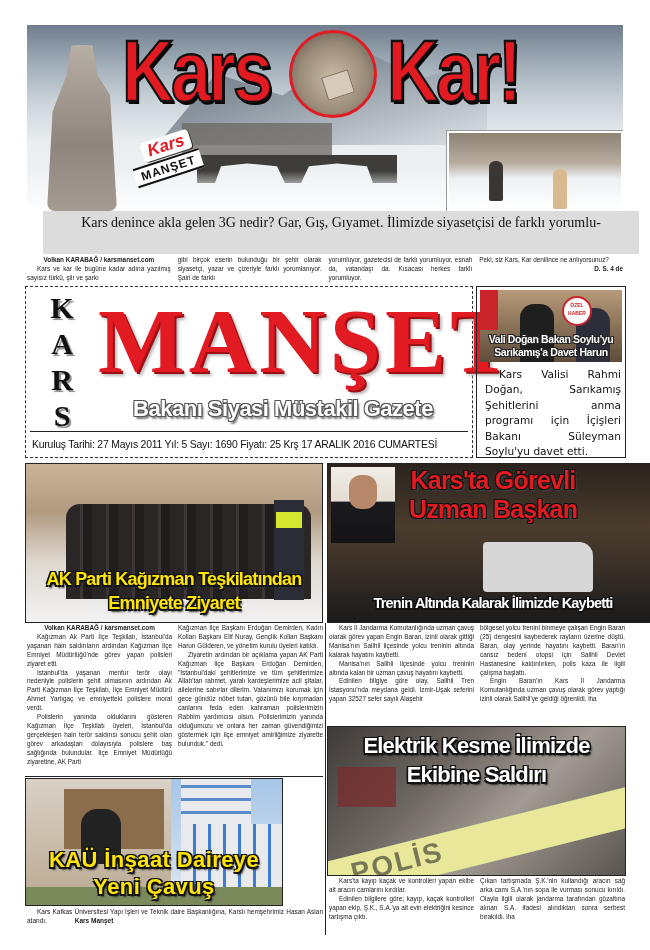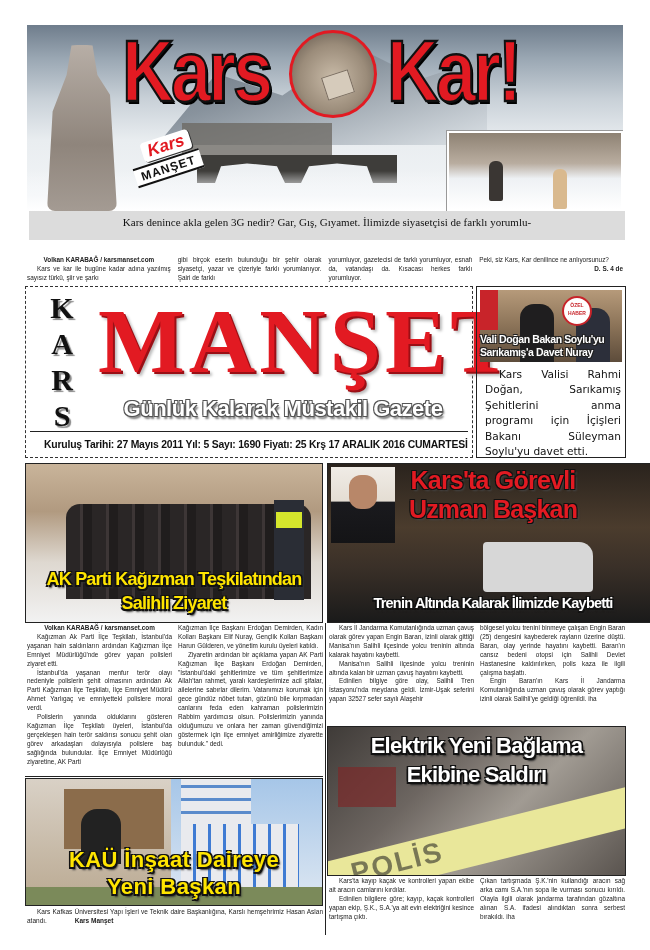--- a/index.html
+++ b/index.html
@@ -75,23 +75,23 @@
     font-size: 17px; padding: 0 6px; border-radius: 4px; width: max-content; margin-left: 14px;
     box-shadow: 1px 1px 0 #333;
   }
   .hero .sticker .s-manset {
     display: block; background: #fff; color: #111; font-weight: 900; font-size: 12px; letter-spacing: 1px;
     padding: 1px 6px; border-top: 2px solid #111; border-bottom: 2px solid #111; margin-top: 2px;
     width: max-content;
   }
 
   .hero-caption {
-    position: absolute; left: 29px; top: 211px; width: 596px; height: 29px;
+    position: absolute; left: 43px; top: 211px; width: 596px; height: 43px;
     background: #dcdcdc;
-    font-family: "Liberation Serif", serif; font-size: 11px; line-height: 21px; color: #111;
+    font-family: "Liberation Serif", serif; font-size: 14px; line-height: 21px; color: #111;
     text-align: center; padding-top: 1px;
   }
 
   .lead-cols {
     position: absolute; left: 27px; top: 255px; width: 596px; height: 30px;
     display: grid; grid-template-columns: 1fr 1fr 1fr 1fr; column-gap: 7px;
     font-size: 6.4px; line-height: 9px; color: #222;
   }
   .lead-cols p { text-align: justify; }
   .lead-cols .byline { font-weight: bold; }
@@ -116,23 +116,22 @@
   }
   .masthead .subtitle {
     position: absolute; left: 72px; top: 106px; width: 370px; height: 32px;
     font-family: "Liberation Sans", sans-serif; font-weight: 900; color: #fff;
     font-size: 22px; line-height: 32px; text-align: center; letter-spacing: -0.5px;
     text-shadow: -1px -1px 0 #555, 1px -1px 0 #555, -1px 1px 0 #555, 1px 1px 0 #555, 2px 3px 2px #777;
   }
   .masthead .rule { position: absolute; left: 4px; right: 4px; top: 144px; border-top: 1.5px solid #222; }
   .masthead .edition {
     position: absolute; left: 6px; right: 4px; top: 148px; height: 20px;
-    font-weight: bold; font-size: 10.4px; line-height: 20px; color: #111; white-space: nowrap;
+    font-weight: normal; font-size: 10.4px; line-height: 20px; color: #111; white-space: nowrap;
     letter-spacing: -0.2px;
-    margin-left: 12px;
   }
 
   
   .side-box {
     position: absolute; left: 476px; top: 286px; width: 150px; height: 172px;
     border: 1.5px solid #222;
   }
   .side-box .photo {
     position: absolute; left: 3px; top: 3px; width: 142px; height: 72px;
     background: linear-gradient(180deg, #b69a7a 0%, #8b7358 50%, #5d4c3b 100%);
@@ -141,21 +140,21 @@
   .side-box .photo .flag { position: absolute; left: 0; top: 0; width: 18px; height: 40px; background: #c8242a; }
   .side-box .photo .man1 { position: absolute; left: 40px; top: 14px; width: 34px; height: 58px; background: #1f1e1f; border-radius: 14px 14px 0 0; }
   .side-box .photo .man2 { position: absolute; left: 96px; top: 18px; width: 34px; height: 54px; background: #2c2f3a; border-radius: 14px 14px 0 0; }
   .side-box .photo .badge {
     position: absolute; left: 82px; top: 6px; width: 30px; height: 30px; border-radius: 50%;
     background: #fff; border: 2px solid #c8242a; font-size: 5px; font-weight: bold; color: #c8242a;
     text-align: center; line-height: 8px; padding-top: 3px;
   }
   .side-box .photo-title {
     position: absolute; left: 3px; top: 46px; width: 142px;
-    font-weight: 900; color: #fff; font-size: 10.5px; line-height: 13px; 
+    font-weight: 900; color: #fff; font-size: 10.5px; line-height: 13px; text-align: center;
     letter-spacing: -0.4px;
     text-shadow: -1px -1px 0 #222, 1px -1px 0 #222, -1px 1px 0 #222, 1px 1px 0 #222;
   }
   .side-box .body {
     position: absolute; left: 8px; top: 80px; width: 136px;
     font-family: "DejaVu Sans", sans-serif; font-size: 10.6px; line-height: 15.4px; color: #111;
     text-align: justify; text-indent: 14px;
   }
 
   
@@ -206,21 +205,21 @@
     background: linear-gradient(135deg, #3f3b38 0%, #6d6661 35%, #a19b93 60%, #5a544f 100%); }
   .elektrik .tape { position: absolute; left: -20px; top: 95px; width: 360px; height: 40px;
     background: #e9e79a; transform: rotate(-14deg); }
   .elektrik .tape span { position: absolute; left: 40px; top: 2px; font-weight: 900; font-size: 28px; color: #1d1d1d; opacity: .55; letter-spacing: 2px; }
   .elektrik .redbox { position: absolute; left: 10px; top: 40px; width: 58px; height: 40px; background: #7a2a2a; opacity: .7; }
   .elektrik .headline { top: 4px; font-size: 22px; line-height: 29px; }
 
   .elektrik-text { left: 329px; top: 877px; width: 296px; height: 56px; }
 
   
-  .kau { left: 25px; top: 778px; width: 298px; height: 128px;
+  .kau { left: 25px; top: 778px; width: 258px; height: 128px;
     background: linear-gradient(180deg, #e7e4e0 0%, #f3f3f3 100%); }
   .kau .office { position: absolute; left: 0; top: 0; width: 145px; height: 128px; background: linear-gradient(180deg, #d9d1c6 0%, #b9a890 100%); }
   .kau .cabinet { position: absolute; left: 38px; top: 10px; width: 100px; height: 60px; background: #8b6c4b; }
   .kau .man { position: absolute; left: 55px; top: 30px; width: 40px; height: 55px; background: #222; border-radius: 16px 16px 0 0; }
   .kau .building { position: absolute; left: 145px; top: 0; width: 153px; height: 128px;
     background: linear-gradient(180deg, #a6c6e8 0%, #dfe8f2 100%); }
   .kau .tower { position: absolute; left: 10px; top: 0; width: 70px; height: 110px;
     background: repeating-linear-gradient(0deg, #e9eaee 0 10px, #5a8bcc 10px 13px); }
   .kau .wing { position: absolute; left: 10px; top: 45px; width: 118px; height: 65px;
     background: repeating-linear-gradient(90deg, #e9eaee 0 12px, #3f7bd3 12px 15px); }
@@ -277,45 +276,45 @@
   </div>
 
   <div class="masthead">
     <div class="kars-vertical">
       <span>K</span>
       <span>A</span>
       <span>R</span>
       <span>S</span>
     </div>
     <div class="big-title">MANŞET</div>
-    <div class="subtitle">Günlük Kalarak Müstakil Gazete</div>
+    <div class="subtitle">Bakanı Siyasi Müstakil Gazete</div>
     <div class="rule"></div>
     <div class="edition">Kuruluş Tarihi: 27 Mayıs 2011 Yıl: 5 Sayı: 1690 Fiyatı: 25 Krş 17 ARALIK 2016 CUMARTESİ</div>
   </div>
 
   <div class="side-box">
     <div class="photo">
       <div class="flag"></div>
       <div class="man1"></div>
       <div class="man2"></div>
       <div class="badge">ÖZEL HABER</div>
     </div>
     <div class="photo-title">
       <div>Vali Doğan Bakan Soylu'yu</div>
-      <div>Sarıkamış'a Davet Nuray</div>
+      <div>Sarıkamış'a Davet Harun</div>
     </div>
     <div class="body">Kars Valisi Rahmi Doğan, Sarıkamış Şehitlerini anma programı için İçişleri Bakanı Süleyman Soylu'yu davet etti.</div>
   </div>
 
   <div class="photo-block akp">
     <div class="crowd"></div>
     <div class="police"></div>
     <div class="headline yellow-head">
       <div>AK Parti Kağızman Teşkilatından</div>
-      <div>Salihli Ziyaret</div>
+      <div>Emniyete Ziyaret</div>
     </div>
   </div>
 
   <div class="cols-2 akp-text">
     <div>
       <p class="byline">Volkan KARABAĞ / karsmanset.com</p>
       <p class="ind">Kağızman Ak Parti İlçe Teşkilatı, İstanbul'da yaşanan hain saldırıların ardından Kağızman İlçe Emniyet Müdürlüğü'nde görev yapan polisleri ziyaret etti.</p>
       <p class="ind">İstanbul'da yaşanan menfur terör olayı nedeniyle polislerin şehit olmasının ardından Ak Parti Kağızman İlçe Teşkilatı, İlçe Emniyet Müdürü Ahmet Yarlıgaç ve emniyetteki polislere moral verdi.</p>
       <p class="ind">Polislerin yanında olduklarını gösteren Kağızman İlçe Teşkilatı üyeleri, İstanbul'da gerçekleşen hain terör saldırısı sonucu şehit olan görev arkadaşları dolayısıyla polislere baş sağlığında bulundular. İlçe Emniyet Müdürlüğü ziyaretine, AK Parti</p>
     </div>
@@ -348,21 +347,21 @@
       <p class="ind">Engin Baran'ın Kars İl Jandarma Komutanlığında uzman çavuş olarak görev yaptığı izinli olarak Salihli'ye geldiği öğrenildi. iha</p>
     </div>
   </div>
 
   <div class="photo-block elektrik">
     <div class="redbox"></div>
     <div class="tape">
       <span>POLİS</span>
     </div>
     <div class="headline white-head">
-      <div>Elektrik Yeni Bağlama</div>
+      <div>Elektrik Kesme İlimizde</div>
       <div>Ekibine Saldırı</div>
     </div>
   </div>
 
   <div class="cols-2 elektrik-text">
     <div>
       <p class="ind">Kars'ta kayıp kaçak ve kontrolleri yapan ekibe ait aracın camlarını kırdılar.</p>
       <p class="ind">Edinilen bilgilere göre; kayıp, kaçak kontrolleri yapan ekip, Ş.K., S.A.'ya ait evin elektriğini kesince tartışma çıktı.</p>
     </div>
     <div>
@@ -375,21 +374,21 @@
       <div class="cabinet"></div>
       <div class="man"></div>
     </div>
     <div class="building">
       <div class="tower"></div>
       <div class="wing"></div>
     </div>
     <div class="grass"></div>
     <div class="headline yellow-head">
       <div>KAÜ İnşaat Daireye</div>
-      <div>Yeni Başkan</div>
+      <div>Yeni Çavuş</div>
     </div>
   </div>
 
   <div class="kau-text">
     <p class="ind">
       <span>Kars Kafkas Üniversitesi Yapı İşleri ve Teknik daire Başkanlığına, Karslı hemşehrimiz Hasan Aslan atandı.</span>
       <span class="sig">Kars Manşet</span>
     </p>
   </div>
 

